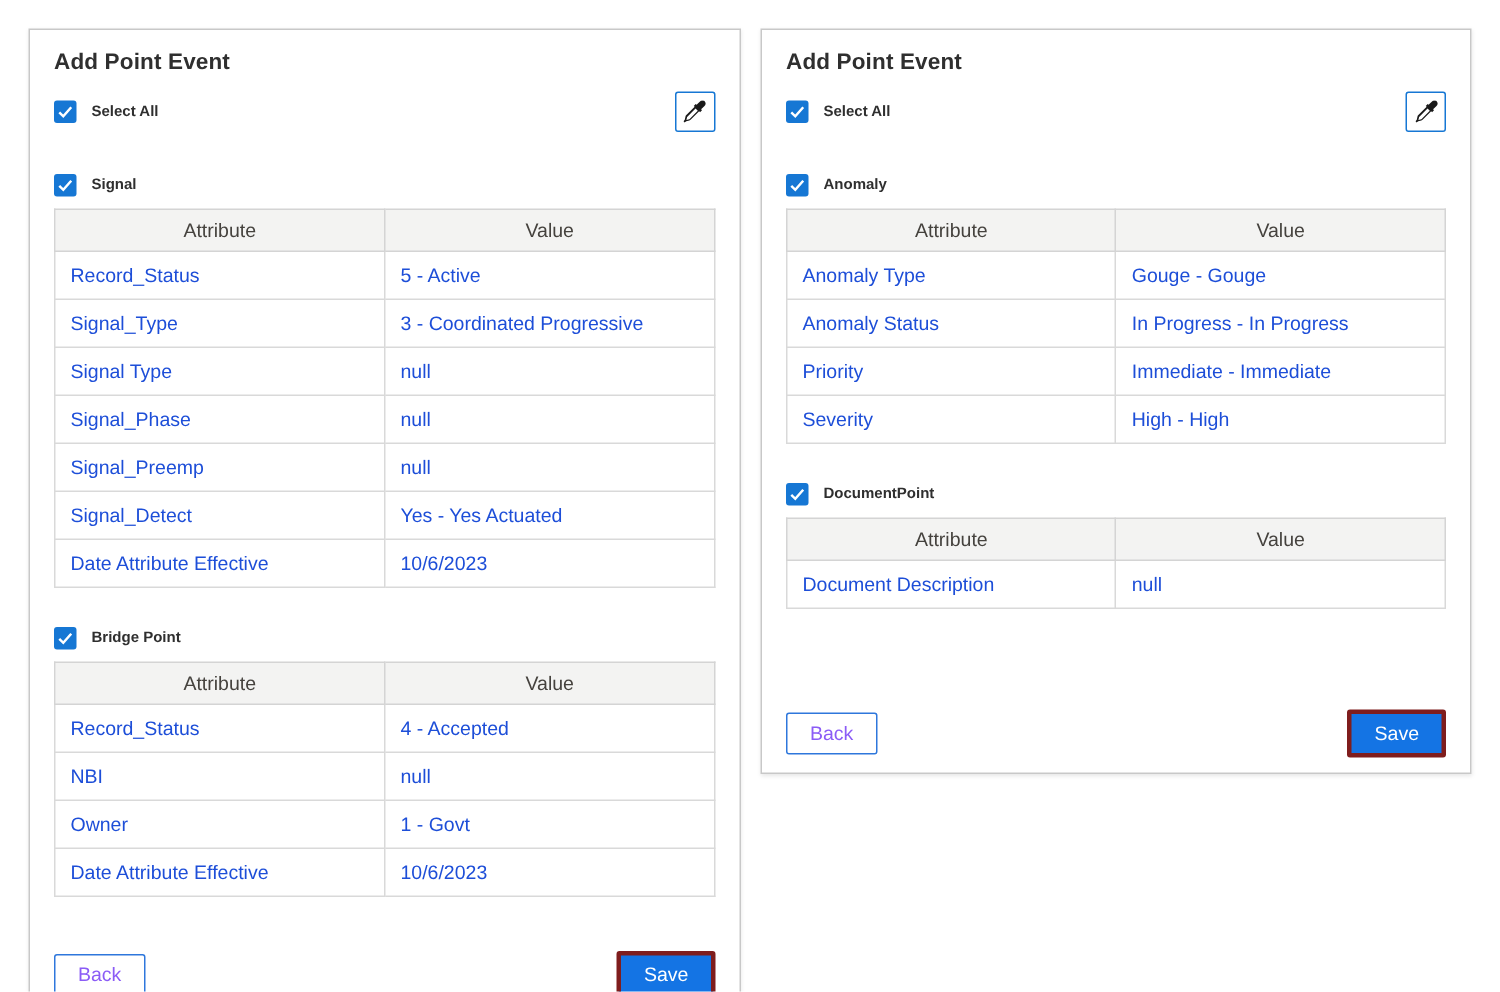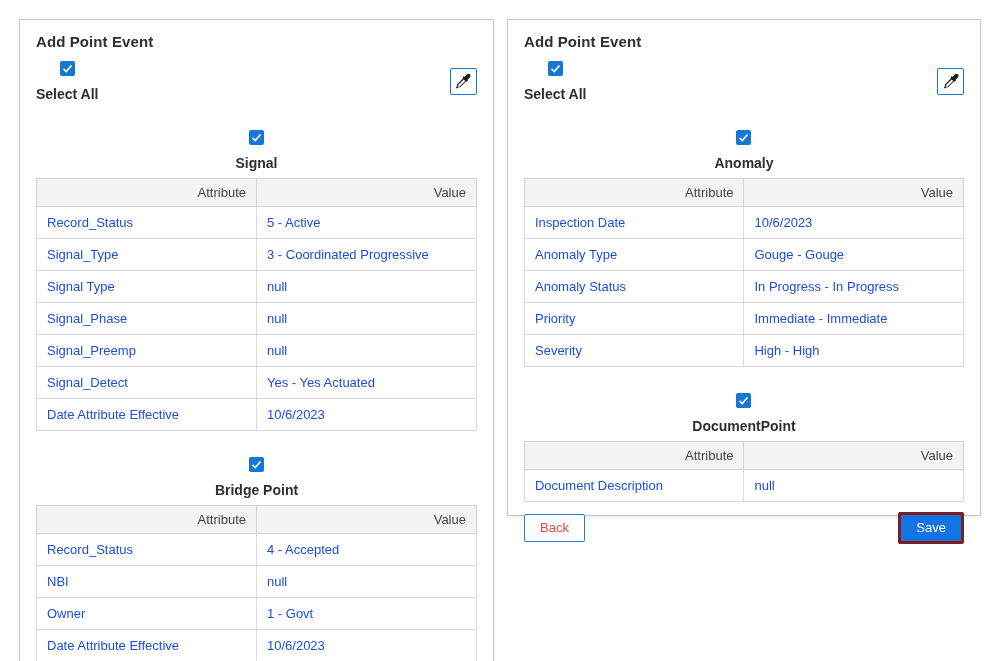--- a/index.html
+++ b/index.html
@@ -27,64 +27,64 @@
 
   .panel-title {
     font-size: 15px; font-weight: 600; color: #2f2f2f;
     margin: 0 0 11px 0; letter-spacing: 0.1px;
   }
   .topbar {
     display: flex; justify-content: space-between; align-items: center;
     margin-bottom: 2px;
   }
   .check-row {
-    display: flex; align-items: center; gap: 10px;
-    font-size: 14px; font-weight: 600; color: #2f2f2f;
-    cursor: pointer; line-height: 16px; flex-direction: column;
+    display: flex; gap: 10px;
+    font-size: 10px; font-weight: 600; color: #2f2f2f;
+    cursor: pointer; line-height: 16px;
   }
   .checkbox {
     width: 15px; height: 15px; flex: 0 0 15px;
     background: #1677d4; border-radius: 2px;
     display: inline-flex; align-items: center; justify-content: center;
   }
   .eyedropper-btn {
     width: 27px; height: 27px;
     background: #fff; border: 1px solid #1677d4; border-radius: 2px;
     display: inline-flex; align-items: center; justify-content: center;
     padding: 0; cursor: pointer;
   }
   .section { margin-top: 26px; }
   .attr-table {
     width: 100%; margin-top: 7px;
     border-collapse: collapse; table-layout: fixed;
   }
   .attr-table th {
     background: #f3f3f2;
     font-weight: 400; font-size: 13px; color: #45423e;
-    text-align: right; padding: 6px 10px;
+    text-align: center; padding: 6px 10px;
     border: 1px solid #d4d4d4;
   }
   .attr-table td {
     font-size: 13px; color: #1d4ed8;
     padding: 8px 10px;
     border: 1px solid #d9d9d9;
     background: #fff;
     white-space: nowrap; overflow: hidden; text-overflow: ellipsis;
   }
   .panel-footer {
     margin-top: auto;
     display: flex; justify-content: space-between; align-items: center;
     padding-top: 10px;
   }
   .btn {
     font-family: inherit; font-size: 13px; line-height: 1.25;
     padding: 5px 15px; border-radius: 2px; cursor: pointer;
   }
   .btn-outline {
-    background: #fff; color: #ef4444; border: 1px solid #2e77dc;
+    background: #fff; color: #8b5cf6; border: 1px solid #2e77dc;
   }
   .btn-primary {
     background: #1474e4; color: #ffffff; border: 3px solid #7f1d1d;
   }
 </style>
 </head>
 <body>
 
 <div class="stage">
 
@@ -241,24 +241,20 @@
             <col style="width:50%">
           </colgroup>
         <thead>
           <tr>
             <th>Attribute</th>
             <th>Value</th>
           </tr>
         </thead>
         <tbody>
           <tr>
-              <td>Inspection Date</td>
-              <td>10/6/2023</td>
-            </tr>
-          <tr>
               <td>Anomaly Type</td>
               <td>Gouge - Gouge</td>
             </tr>
           <tr>
               <td>Anomaly Status</td>
               <td>In Progress - In Progress</td>
             </tr>
           <tr>
               <td>Priority</td>
               <td>Immediate - Immediate</td>

